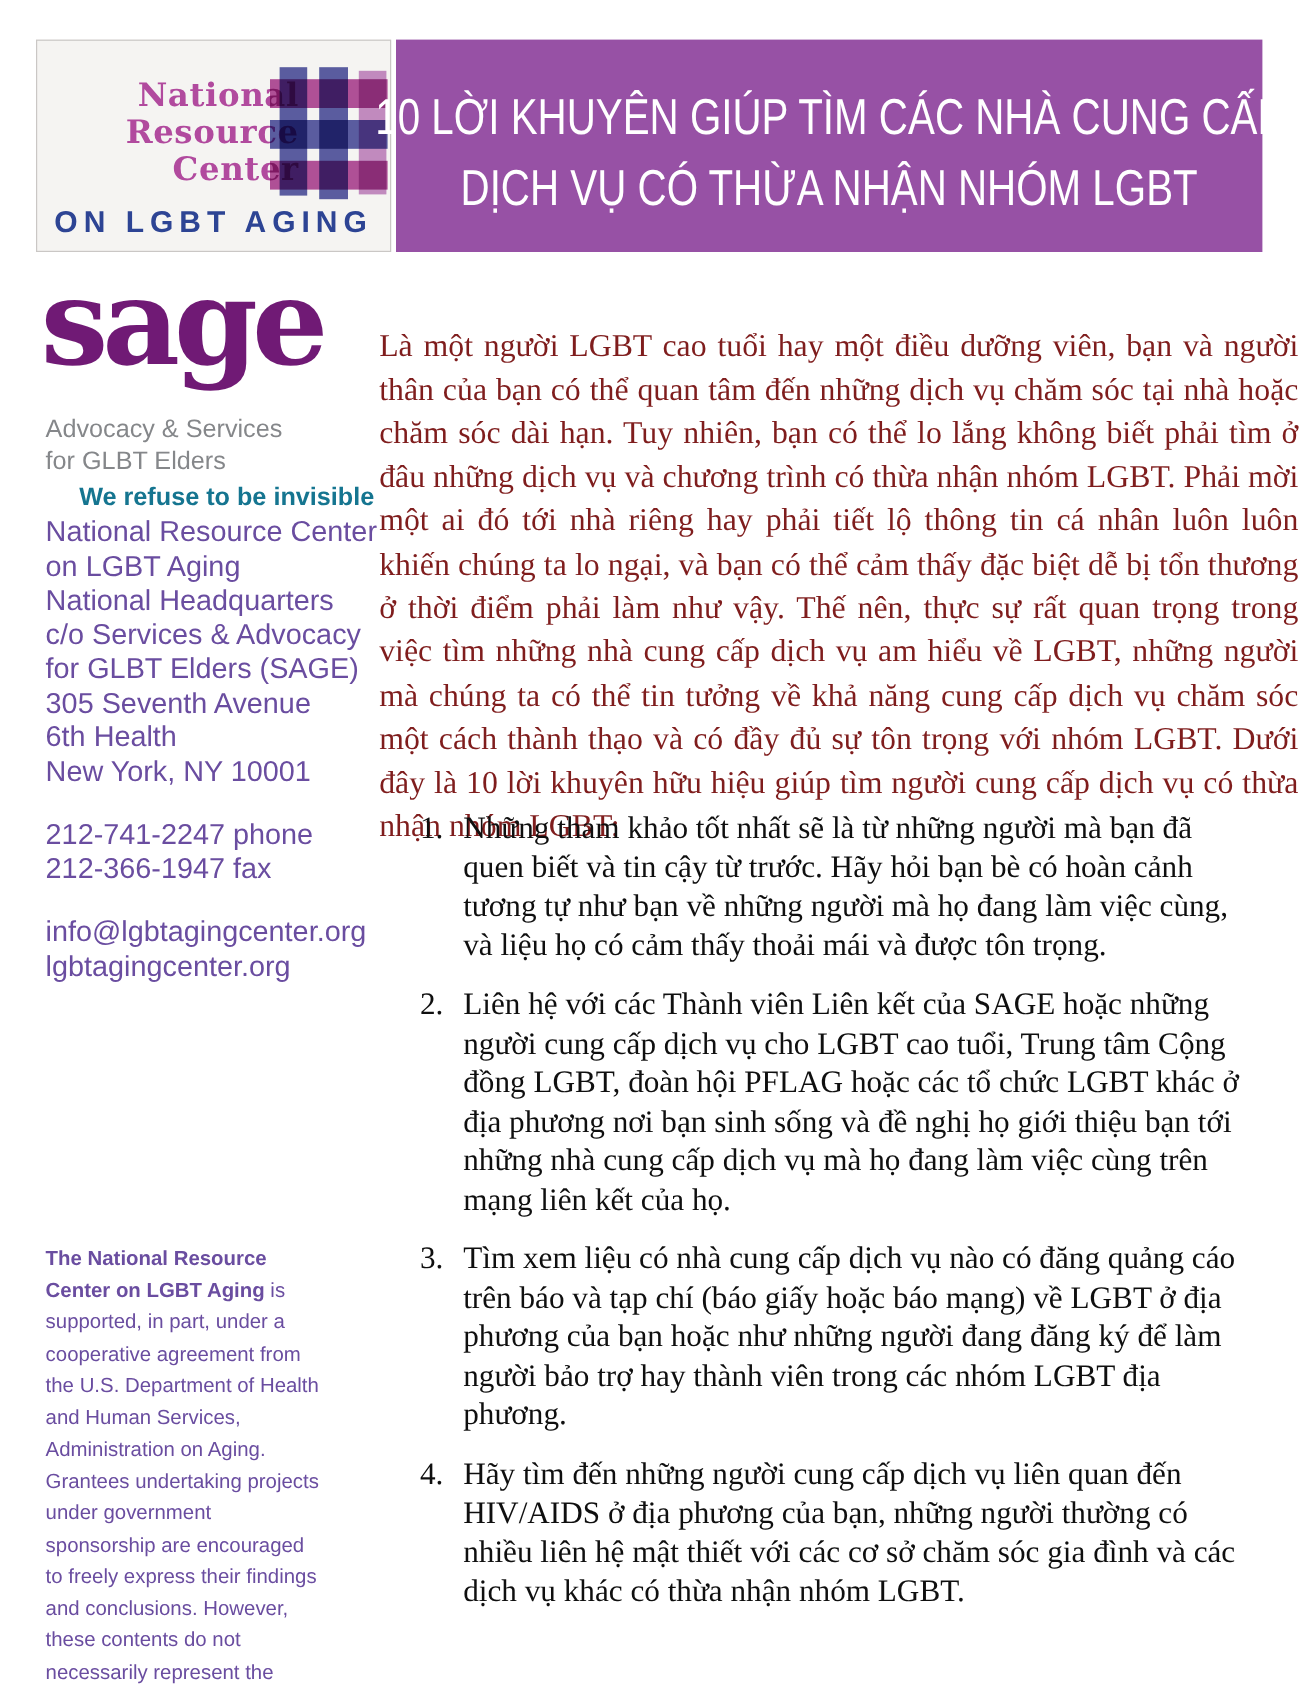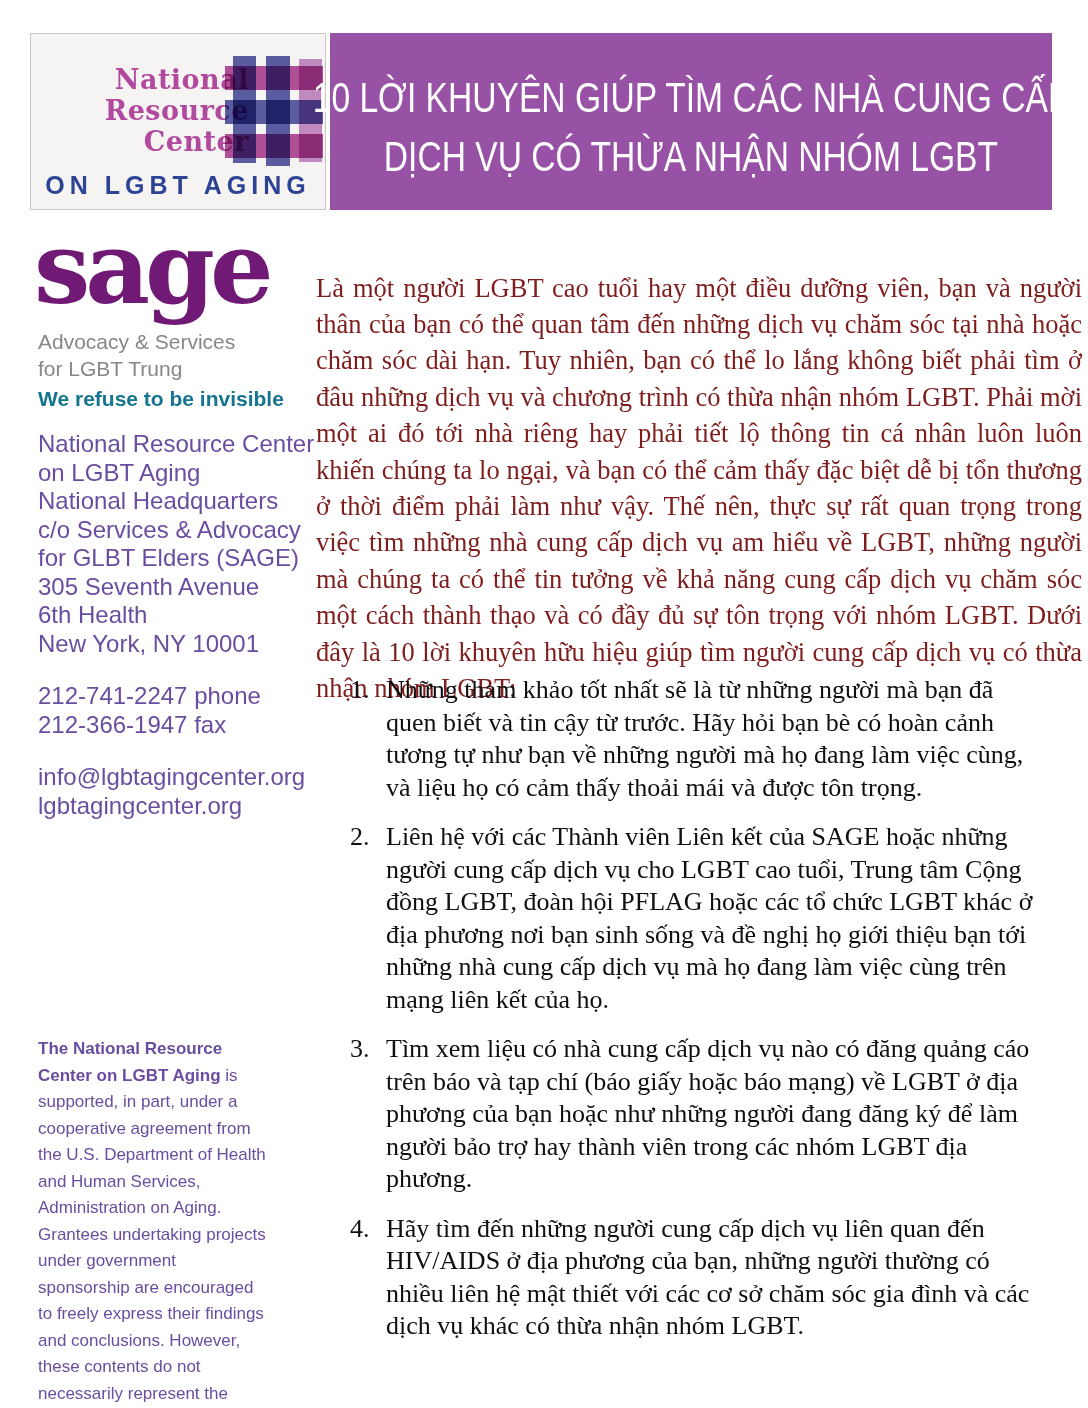--- a/index.html
+++ b/index.html
@@ -45,26 +45,26 @@
     font-size:42px; line-height:1; white-space:nowrap; transform:scaleX(0.80);
   }
 
   
   .sage-logo {
     position:absolute; left:34px; top:218px;
     font-family:"DejaVu Serif", serif; font-weight:600; font-size:100px;
     line-height:1; letter-spacing:-5px; color:#701a75;
   }
   .taglines {
-    position:absolute; left:38px; top:328px;
+    position:absolute; left:38px; top:344px;
     font-family:"Liberation Sans", sans-serif; font-size:21px;
     line-height:27px; color:#85878a;
   }
   .motto {
-    margin-top:3px; font-weight:700; color:#157590; font-size:21px;
+    margin-top:3px; font-weight:700; color:#157590; font-size:21px;margin-left:28px;
   }
   .contact {
     position:absolute; left:38px; top:430px;
     font-family:"Liberation Sans", sans-serif; font-size:24px;
     line-height:28.5px; color:#6a4da0;
   }
   .contact .gap { height:24px; }
   .disclaimer {
     position:absolute; left:38px; top:1036px; width:228px;
     font-family:"Liberation Sans", sans-serif; font-size:17px;
@@ -111,21 +111,21 @@
 
   <div class="banner">
     <div class="banner-line">10 LỜI KHUYÊN GIÚP TÌM CÁC NHÀ CUNG CẤP</div>
     <div class="banner-line">DỊCH VỤ CÓ THỪA NHẬN NHÓM LGBT</div>
   </div>
 
   <div class="sage-logo">sage</div>
 
   <div class="taglines">
     <div>Advocacy &amp; Services</div>
-    <div>for LGBT Trung</div>
+    <div>for GLBT Elders</div>
     <div class="motto">We refuse to be invisible</div>
   </div>
 
   <div class="contact">
     <div>National Resource Center</div>
     <div>on LGBT Aging</div>
     <div>National Headquarters</div>
     <div>c/o Services &amp; Advocacy</div>
     <div>for GLBT Elders (SAGE)</div>
     <div>305 Seventh Avenue</div>

